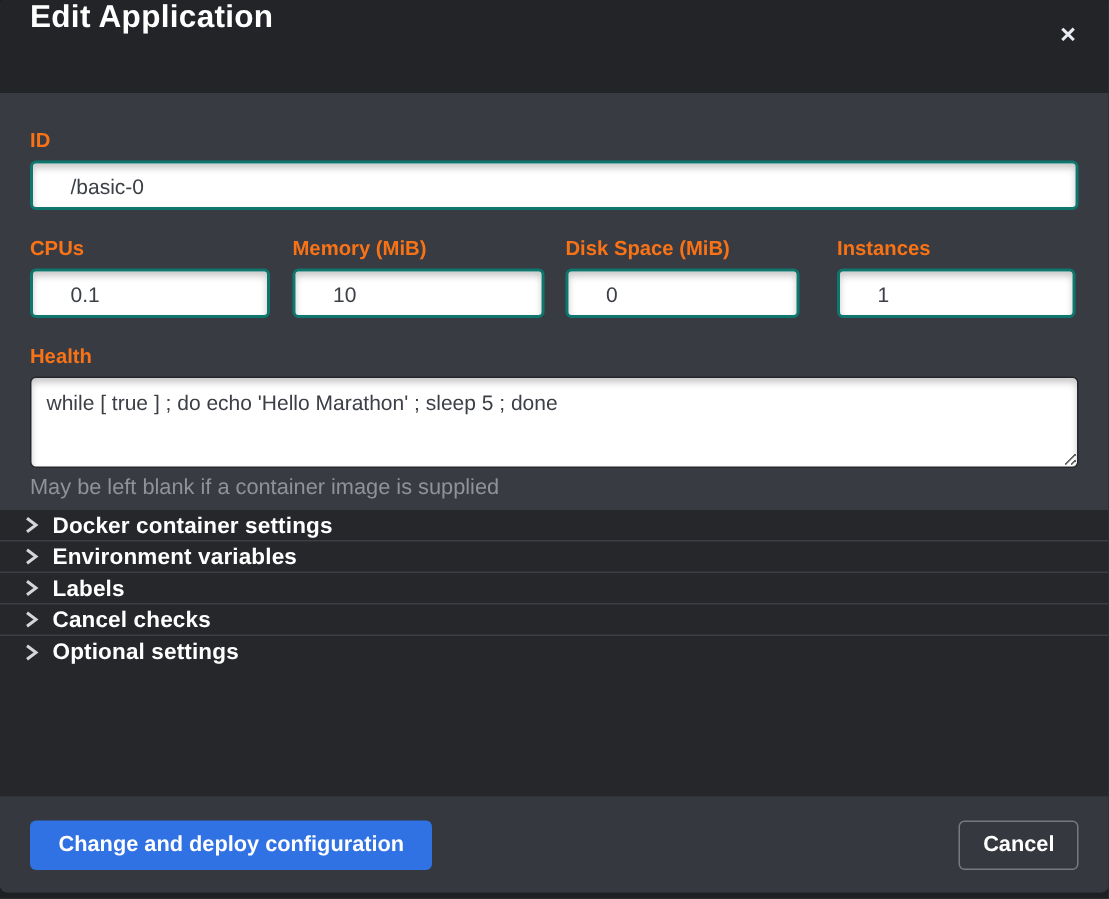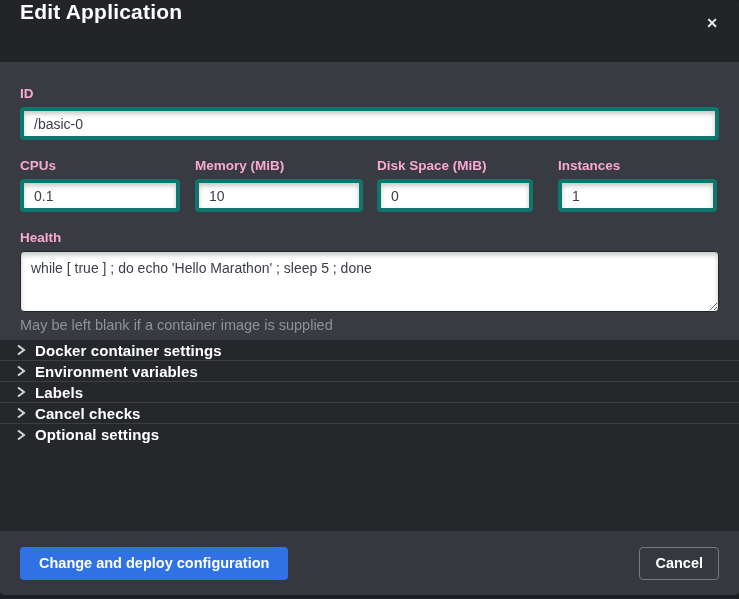--- a/index.html
+++ b/index.html
@@ -49,35 +49,35 @@
     line-height: 22px;
     text-align: center;
   }
   
   .form-body {
     background: #383c42;
     padding: 24px 20px 6px 20px;
   }
   .field-label {
     display: block;
-    color: #f9a8d4;
+    color: #f97316;
     font-size: 13.5px;
     font-weight: 700;
     line-height: 16px;
     margin-bottom: 5px;
   }
   .text-input {
     display: block;
     width: 100%;
     height: 33px;
     background: #ffffff;
-    border: 4px solid #0f766e;
+    border: 2px solid #0f766e;
     border-radius: 4px;
     box-shadow: inset 0 3px 5px rgba(0,0,0,0.22);
-    padding: 0 10px;
+    padding: 0 25px;
     font-family: "Liberation Sans", sans-serif;
     font-size: 14px;
     color: #3c4046;
     outline: none;
   }
   .field-group { margin-bottom: 18px; }
   .quad-row {
     display: flex;
     margin-bottom: 18px;
     align-items: flex-end;

